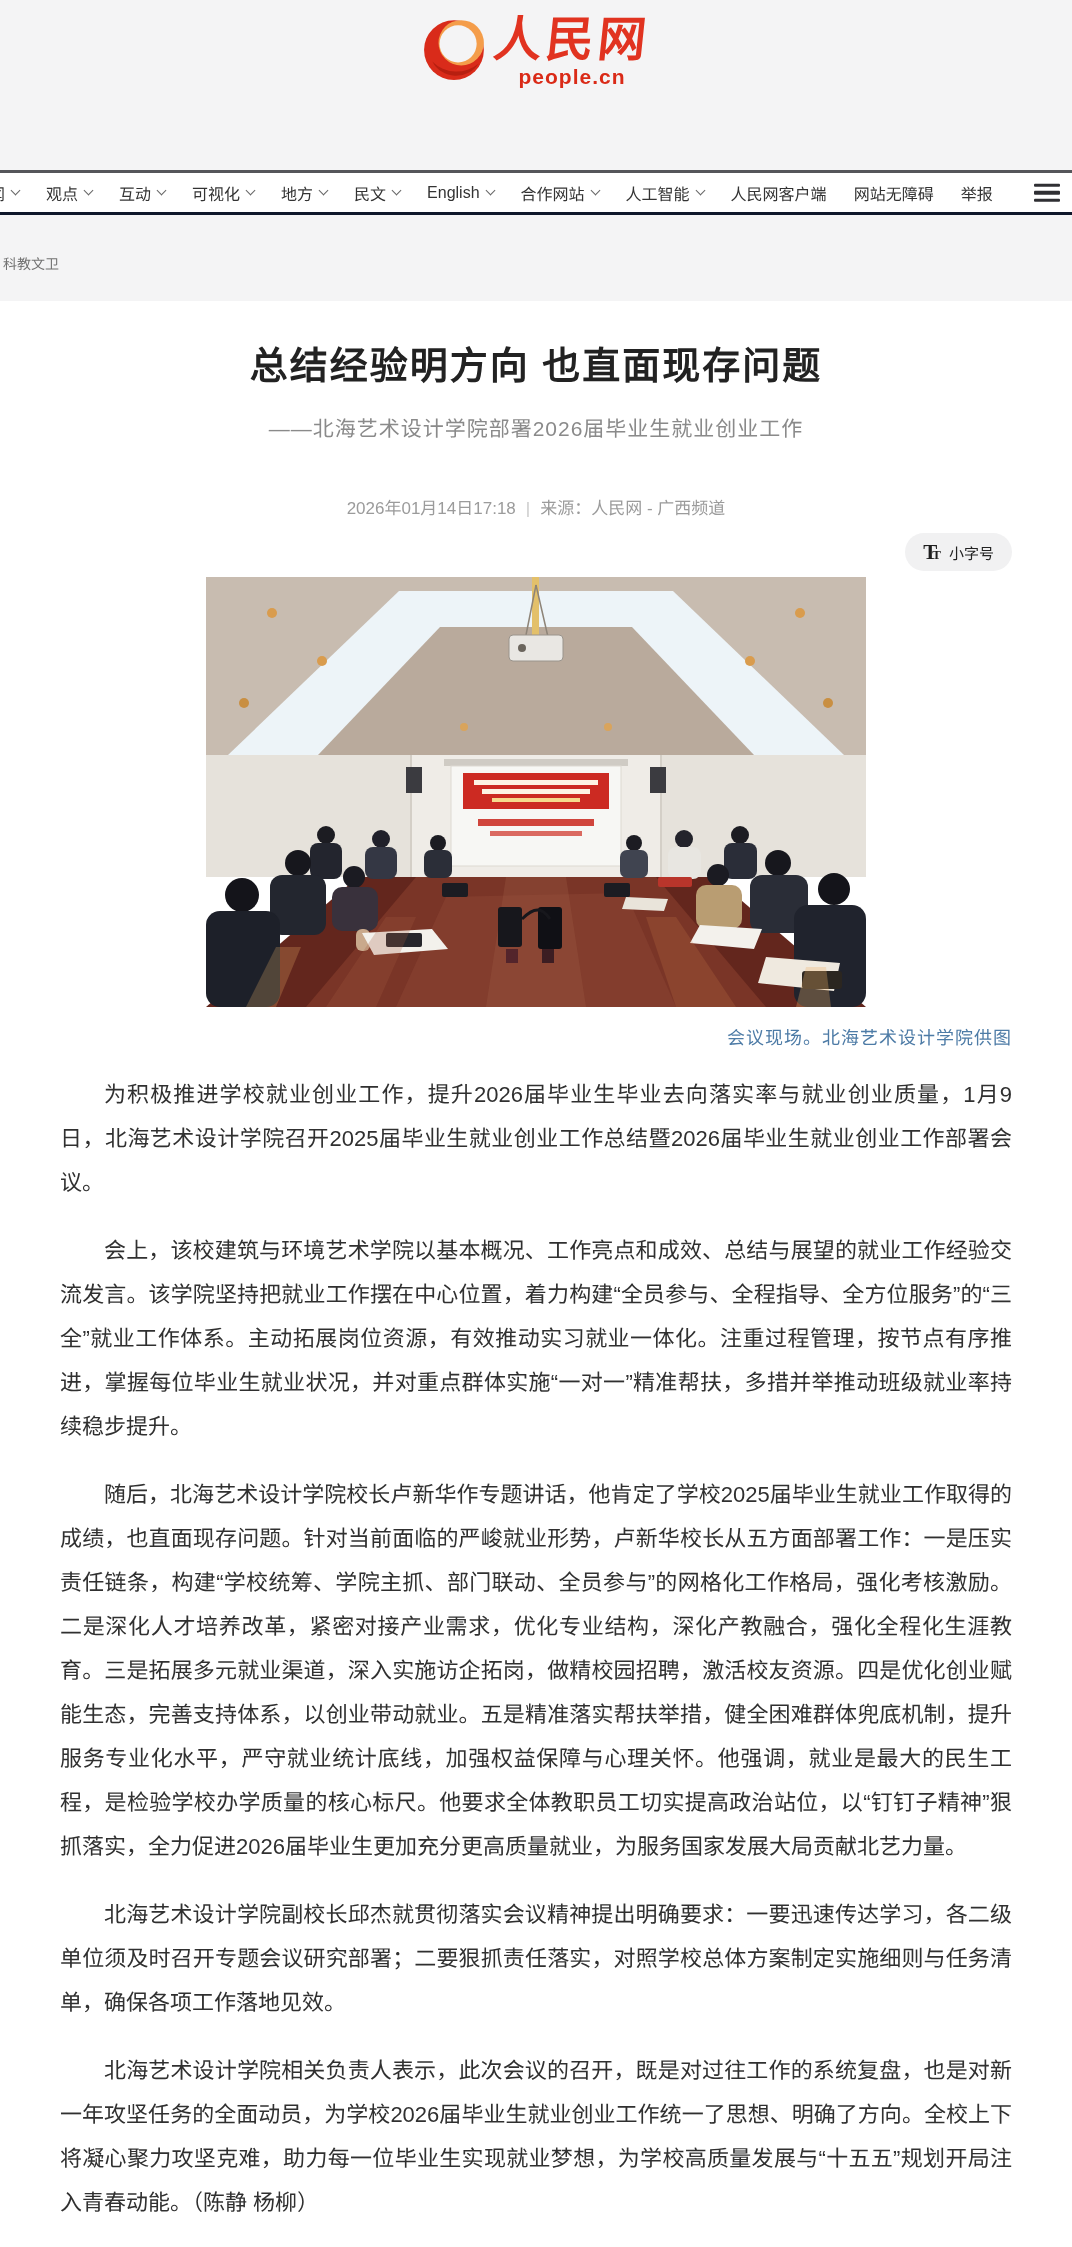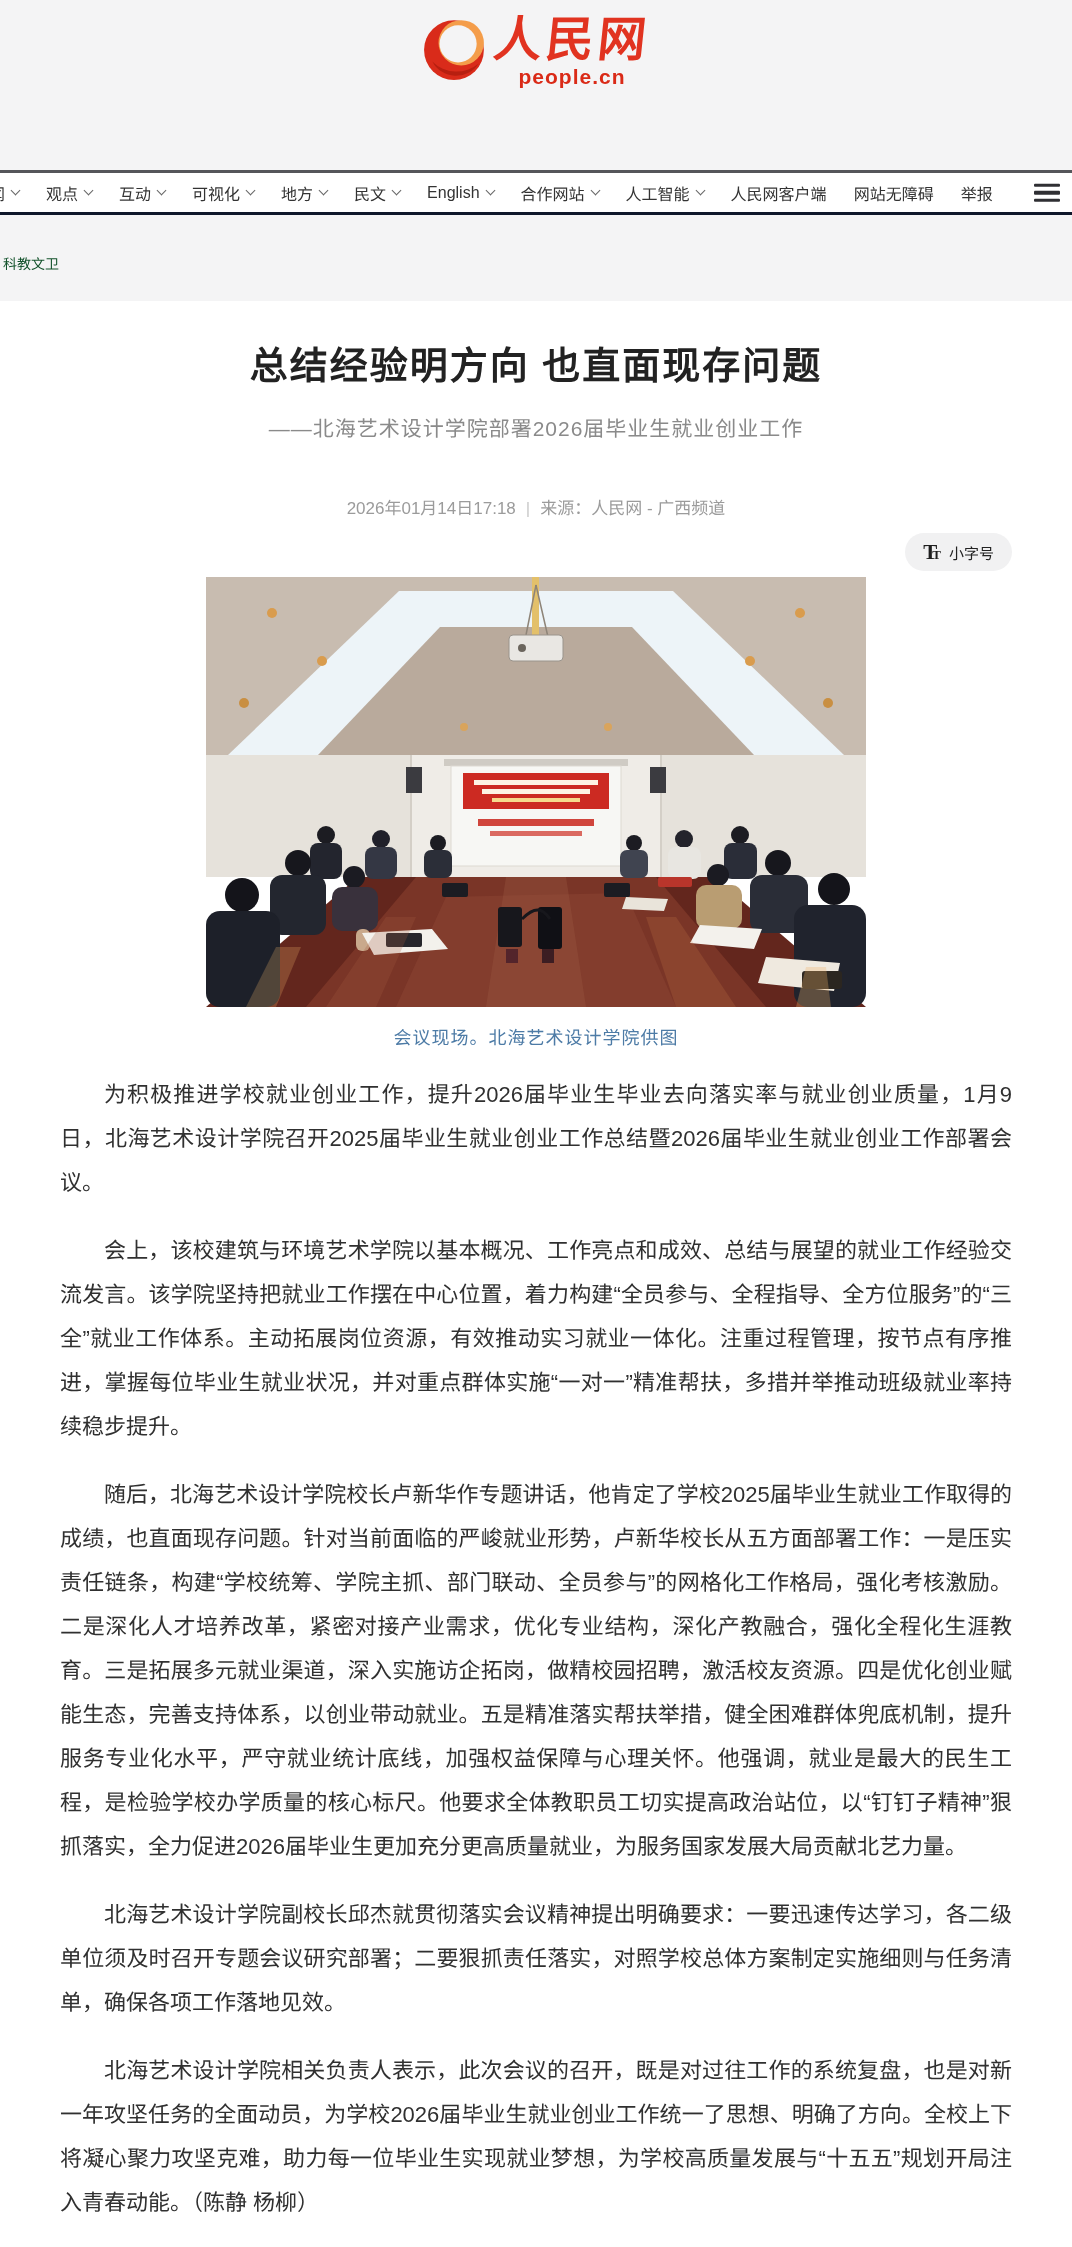--- a/index.html
+++ b/index.html
@@ -53,21 +53,21 @@
     width:26px; display:flex; flex-direction:column; gap:4px; cursor:pointer;
   }
   .hamburger span { display:block; height:3.5px; background:#2f2f33; border-radius:1px; }
 
   
   .crumb-band {
     height:86px; background:#f4f4f5; position:relative;
   }
   .crumb-band .channel {
     position:absolute; left:3px; top:38px;
-    font-size:14px; color:#14532d; cursor:pointer;
+    font-size:14px; color:#737373; cursor:pointer;
   }
 
   
   .article { background:#fff; padding:40px 60px 42px 60px; }
   .art-title {
     text-align:center; font-size:38px; font-weight:600; color:#222;
     letter-spacing:2px; line-height:1.35;
   }
   .art-subtitle {
     text-align:center; font-size:21px; color:#8a8a8a; font-weight:400;
@@ -90,21 +90,21 @@
     font-family:"Liberation Serif","DejaVu Serif",serif;
     font-size:13px; font-weight:bold; color:#1e1e1e; line-height:1; margin-left:-5px;
   }
   .font-pill .pill-label { font-size:15px; color:#222; }
 
   
   figure { margin-top:6px; text-align:center; }
   .photo-frame { width:660px; height:430px; margin:0 auto; display:block; }
   figcaption {
     margin-top:16px; font-size:18px; color:#4d7ba6;
-    font-family:"Liberation Serif","DejaVu Serif",serif; letter-spacing:1px;
+    font-family:"Liberation Serif","DejaVu Serif",serif; letter-spacing:1px;text-align:right;
   }
 
   
   .art-body p {
     font-size:22px; line-height:44px; color:#303030;
     text-indent:2em; text-align:justify; margin-top:24px;
   }
   .art-body { margin-top:22px; }
 </style>
 </head>

